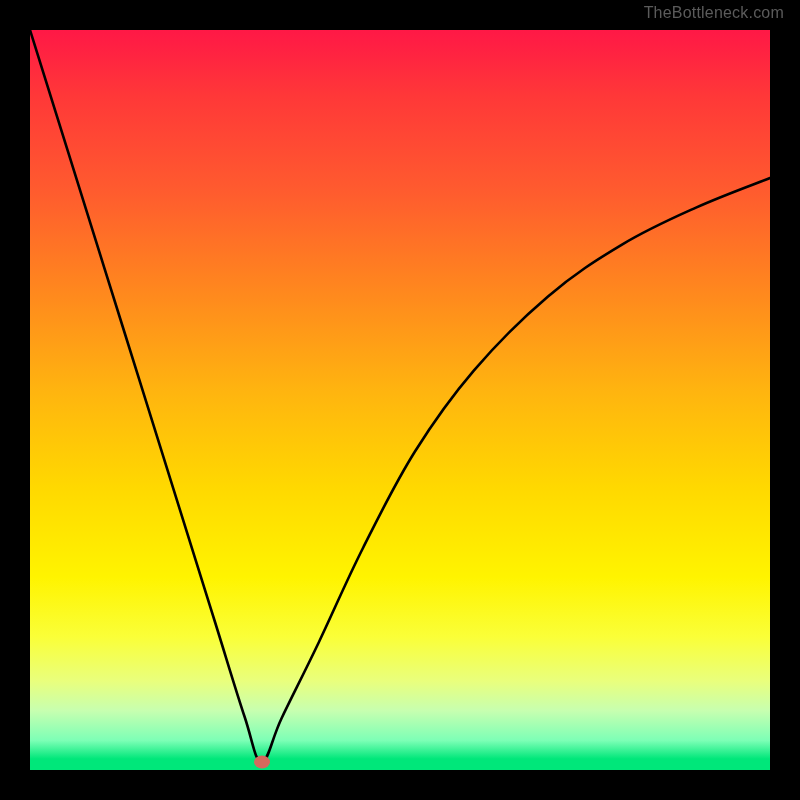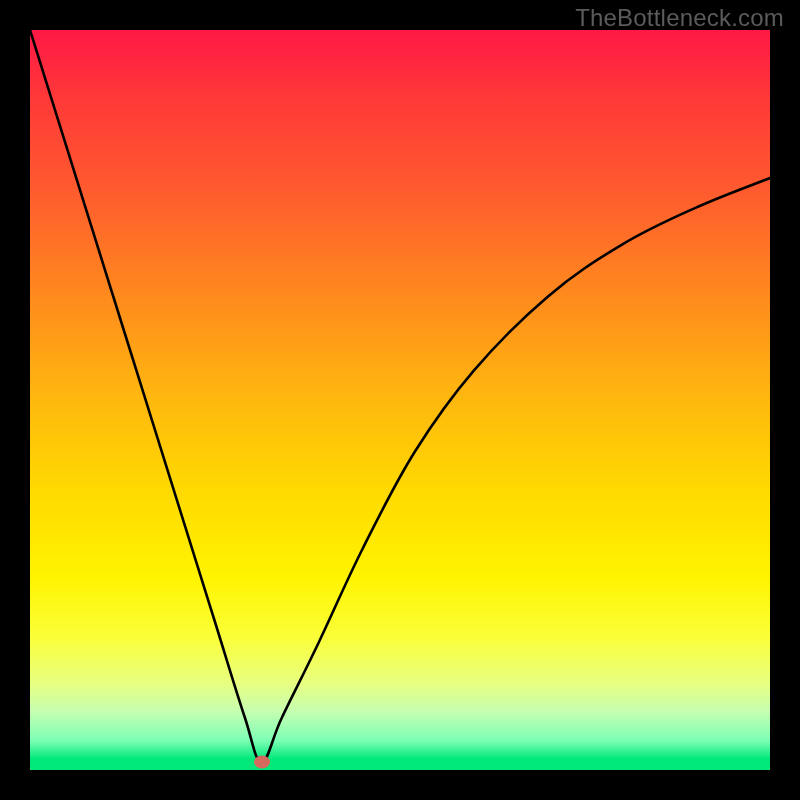--- a/index.html
+++ b/index.html
@@ -15,21 +15,21 @@
     position: relative;
     width: 800px;
     height: 800px;
     background: #000;
   }
   .watermark {
     position: absolute;
     top: 4px;
     right: 16px;
     color: #5b5b5b;
-    font-size: 24px;
+    font-size: 16px;
     font-weight: 500;
     letter-spacing: 0.2px;
     z-index: 5;
   }
   .plot-area {
     position: absolute;
     left: 30px;
     top: 30px;
     width: 740px;
     height: 740px;

